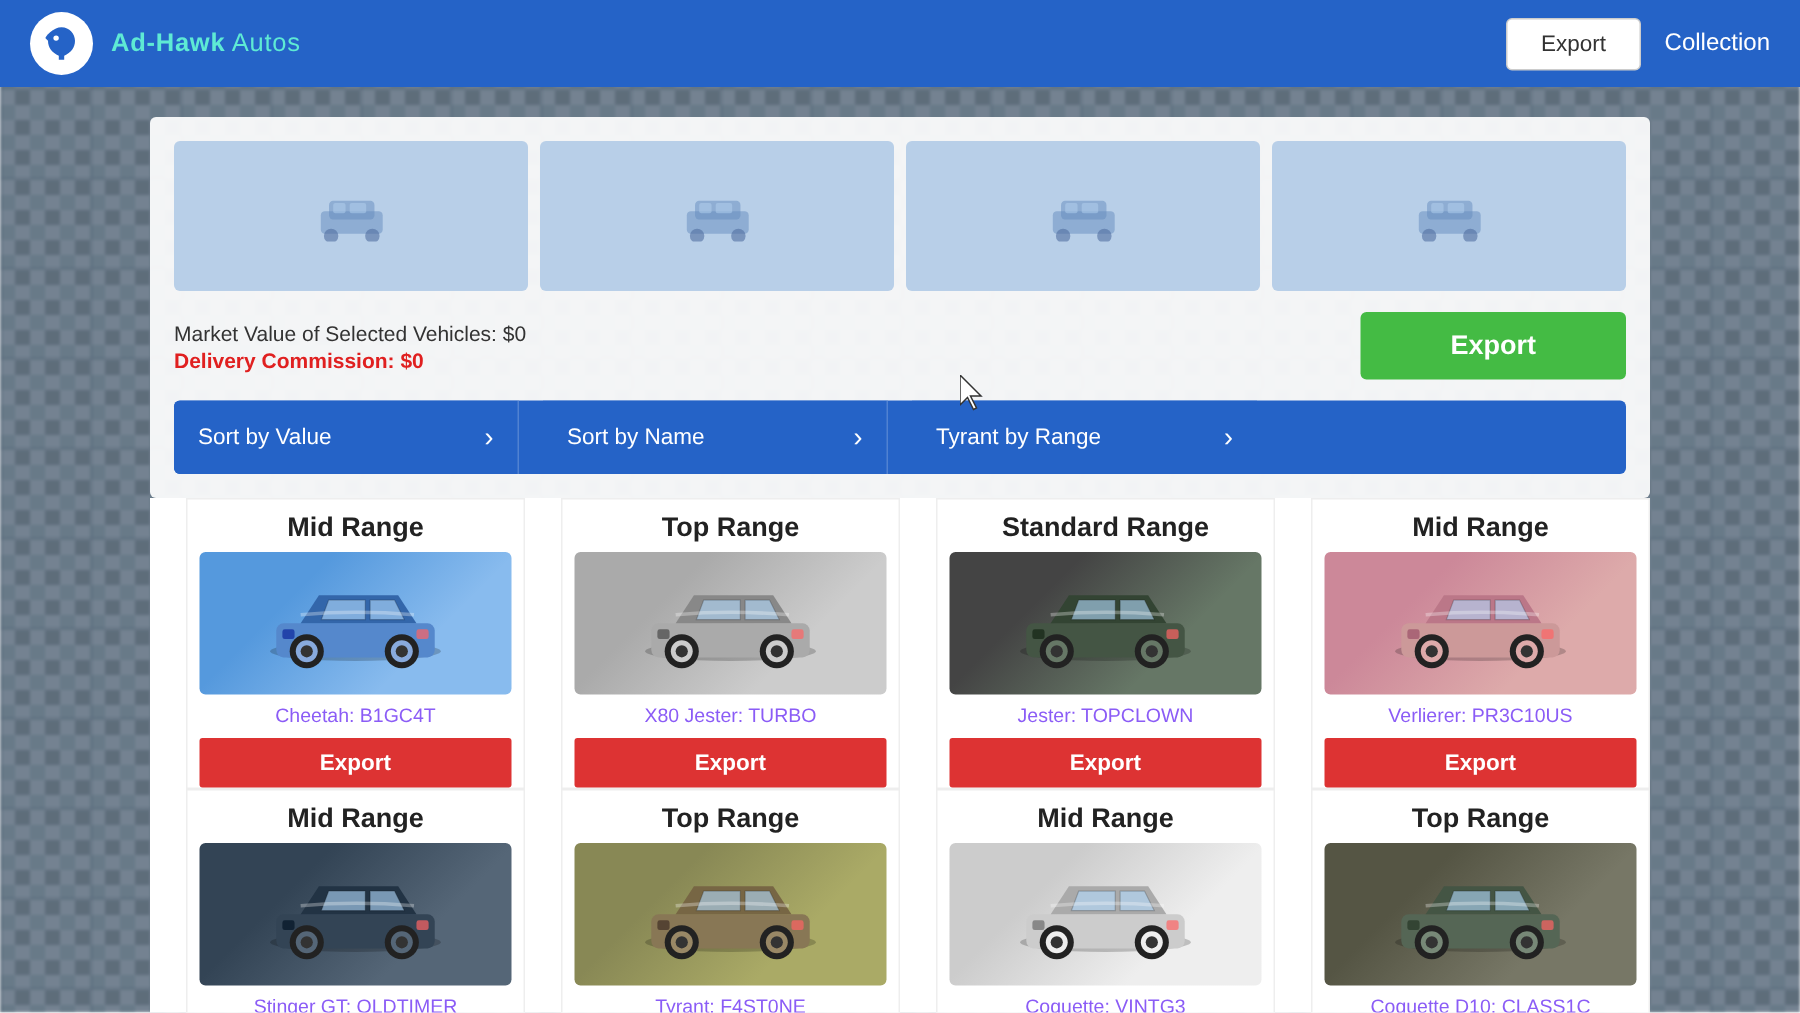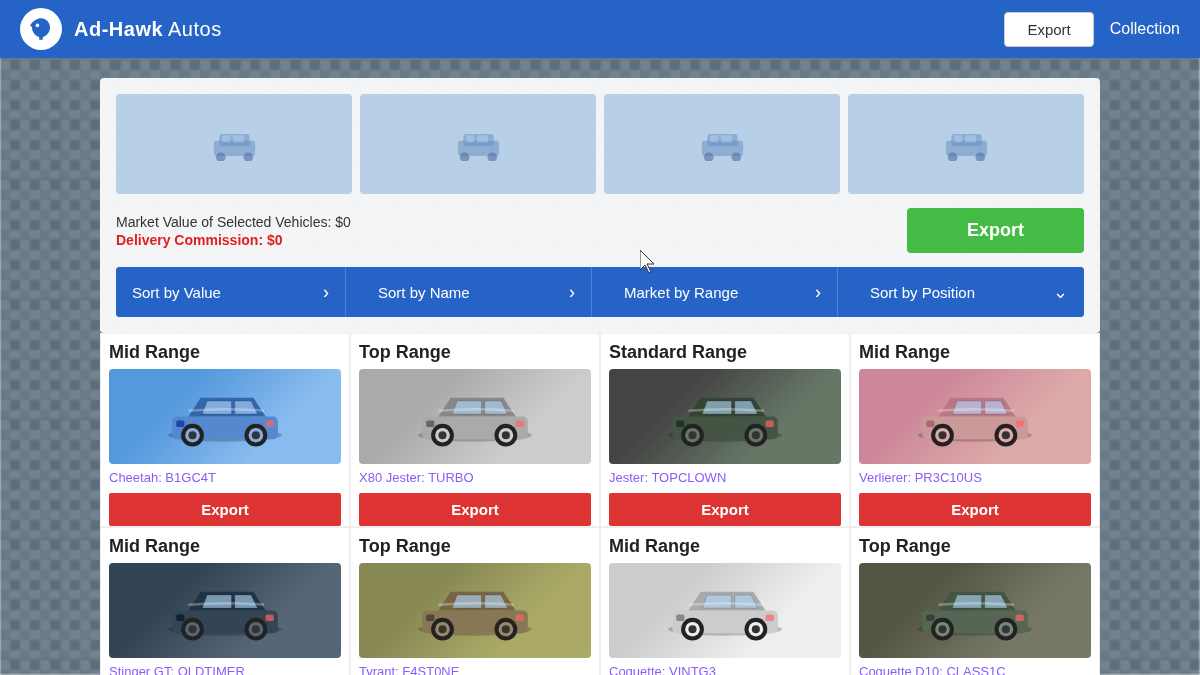--- a/index.html
+++ b/index.html
@@ -64,22 +64,22 @@
       align-items: center;
       justify-content: center;
       overflow: hidden;
     }
 
     .logo-bird {
       font-size: 22px;
     }
 
     .header-title {
-      color: #ffffff;
-      font-size: 20px;
+      color: #5eead4;
+      font-size: 17px;
       font-weight: bold;
       letter-spacing: 0.5px;
       text-align: center;
     }
 
     .header-title span {
       font-weight: normal;
     }
 
     .header-right {
@@ -204,22 +204,23 @@
       gap: 0;
       margin-top: 0;
       background: white;
     }
 
     .vehicle-card {
       background: white;
       border: 1px solid #eee;
       display: flex;
       flex-direction: column;
-      align-items: flex-start;
+      align-items: center;
       padding: 8px 8px 0 8px;
+      margin-left: 24px;
     }
 
     .vehicle-range {
       font-size: 18px;
       font-weight: bold;
       color: #222;
       margin-bottom: 6px;
     }
 
     .vehicle-img {
@@ -366,26 +367,22 @@
     <div class="filter-bar">
       <button class="filter-btn">
         <span>Sort by Value</span>
         <span class="arrow">›</span>
       </button>
       <button class="filter-btn">
         <span>Sort by Name</span>
         <span class="arrow">›</span>
       </button>
       <button class="filter-btn">
-        <span>Market by Range</span>
+        <span>Tyrant by Range</span>
         <span class="arrow">›</span>
-      </button>
-      <button class="filter-btn">
-        <span>Sort by Position</span>
-        <span class="arrow">⌄</span>
       </button>
     </div>
   </div>
 
   <div class="vehicles-grid" id="vehicles-grid">
   <div class="vehicle-card">
       <div class="vehicle-range">Mid Range</div>
       <div class="vehicle-img car-blue">
         <svg class="vehicle-car-drawing" viewBox="0 0 160 90">
 

